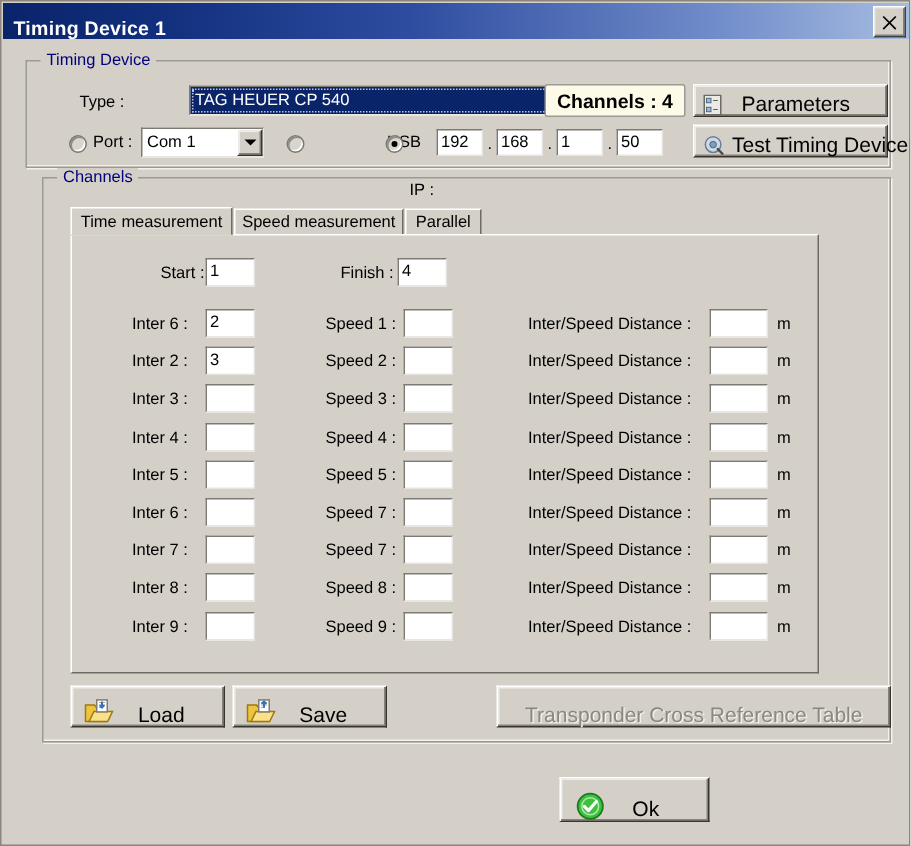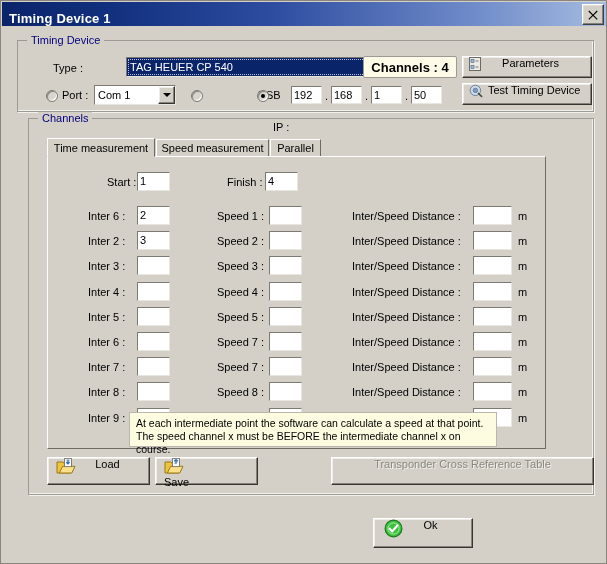--- a/index.html
+++ b/index.html
@@ -89,24 +89,24 @@
     overflow: hidden;
     white-space: nowrap;
   }
   .btn {
     position: absolute;
     background: #d4d0c8;
     border: 1px solid;
     border-color: #ffffff #38352f #38352f #ffffff;
     box-shadow: inset -1px -1px 0 #85827b, inset 1px 1px 0 #efedea;
     box-sizing: border-box;
-    font-size: 11px;
+    font-size: 14px;
     color: #000;
     display: flex;
-    align-items: flex-start;
+    align-items: flex-end;
     cursor: pointer;
     white-space: nowrap;
   }
   .btn.disabled { color: #8b8880; text-shadow: 1px 1px 0 #f2f0ec; cursor: default; }
 
   
   .radio {
     position: absolute;
     width: 12px; height: 12px;
     border-radius: 50%;
@@ -388,36 +388,35 @@
       <span class="lbl" style="left: 517px; top: 385px;">m</span>
       <span class="lbl" style="left: 87px; top: 411px;">Inter 9 :</span>
       <div class="tfield" style="left: 136px; top: 407px; width: 33px; height: 19px;"></div>
       <span class="lbl" style="left: 216px; top: 411px;">Speed 9 :</span>
       <div class="tfield" style="left: 268px; top: 407px; width: 33px; height: 19px;"></div>
       <span class="lbl" style="left: 351px; top: 411px;">Inter/Speed Distance :</span>
       <div class="tfield" style="left: 472px; top: 407px; width: 39px; height: 19px;"></div>
       <span class="lbl" style="left: 517px; top: 411px;">m</span>
     </div>
 
-  <div class="hint" style="left:128px; top:411px; width:368px; height:35px;">At each intermediate point the software can calculate a speed at that point. The speed channel x must be BEFORE the intermediate channel x on course.</div>
 
   <div class="btn" style="left:46px; top:456px; width:103px; height:28px; padding-left:8px;">
     <span class="ico" style="width:20px;height:18px;">
       <svg width="20" height="18" viewBox="0 0 20 18">
         <path d="M1 15 L1 4 L7 4 L8.6 6 L15 6 L15 15 Z" fill="#f0c33c" stroke="#9a7a15"></path>
         <path d="M3.4 15 L6.6 8.3 L19 8.3 L15.8 15 Z" fill="#fbe08a" stroke="#9a7a15"></path>
         <rect x="8.5" y="0.6" width="7" height="8" fill="#ffffff" stroke="#7f7d77"></rect>
         <path d="M10 2.3 h4 M10 4 h4 M10 5.7 h2.4" stroke="#a9a7a1" stroke-width="0.7"></path>
         <path d="M12 1.6 L12 5.4 M10.4 4.1 L12 5.8 L13.6 4.1" stroke="#2f74c0" stroke-width="1.3" fill="none"></path>
       </svg>
     </span>
     <span style="flex:1; text-align:center; padding-right:10px;">Load</span>
   </div>
 
-  <div class="btn" style="left:154px; top:456px; width:103px; height:28px; padding-left:8px;flex-direction:column;">
+  <div class="btn" style="left:154px; top:456px; width:103px; height:28px; padding-left:8px;">
     <span class="ico" style="width:20px;height:18px;">
       <svg width="20" height="18" viewBox="0 0 20 18">
         <path d="M1 15 L1 4 L7 4 L8.6 6 L15 6 L15 15 Z" fill="#f0c33c" stroke="#9a7a15"></path>
         <path d="M3.4 15 L6.6 8.3 L19 8.3 L15.8 15 Z" fill="#fbe08a" stroke="#9a7a15"></path>
         <rect x="8.5" y="0.6" width="7" height="8" fill="#ffffff" stroke="#7f7d77"></rect>
         <path d="M10 2.3 h4 M10 4 h4 M10 5.7 h2.4" stroke="#a9a7a1" stroke-width="0.7"></path>
         <path d="M12 5.8 L12 1.8 M10.4 3.3 L12 1.6 L13.6 3.3" stroke="#2f74c0" stroke-width="1.3" fill="none"></path>
       </svg>
     </span>
     <span style="flex:1; text-align:center; padding-right:10px;">Save</span>

